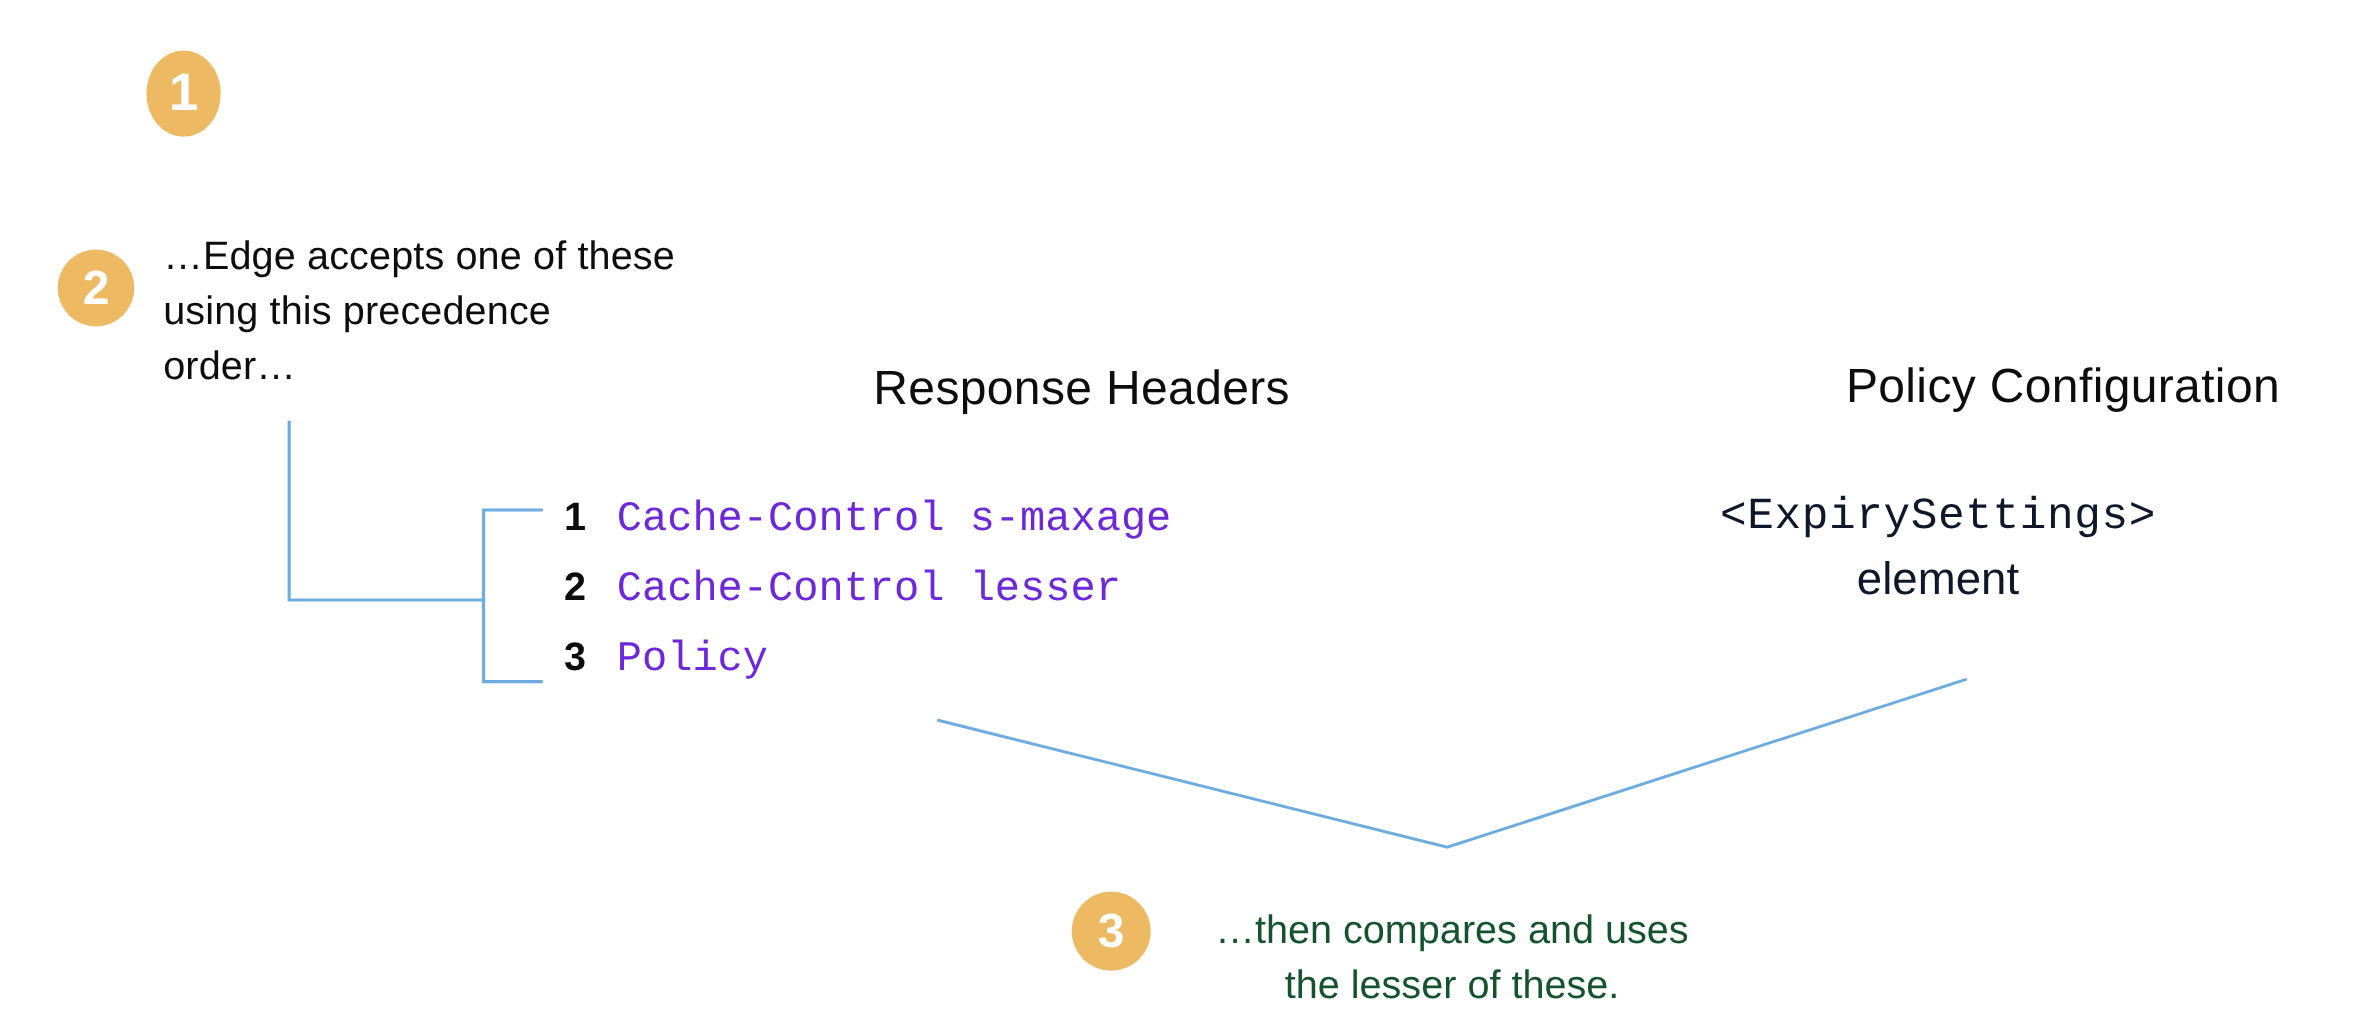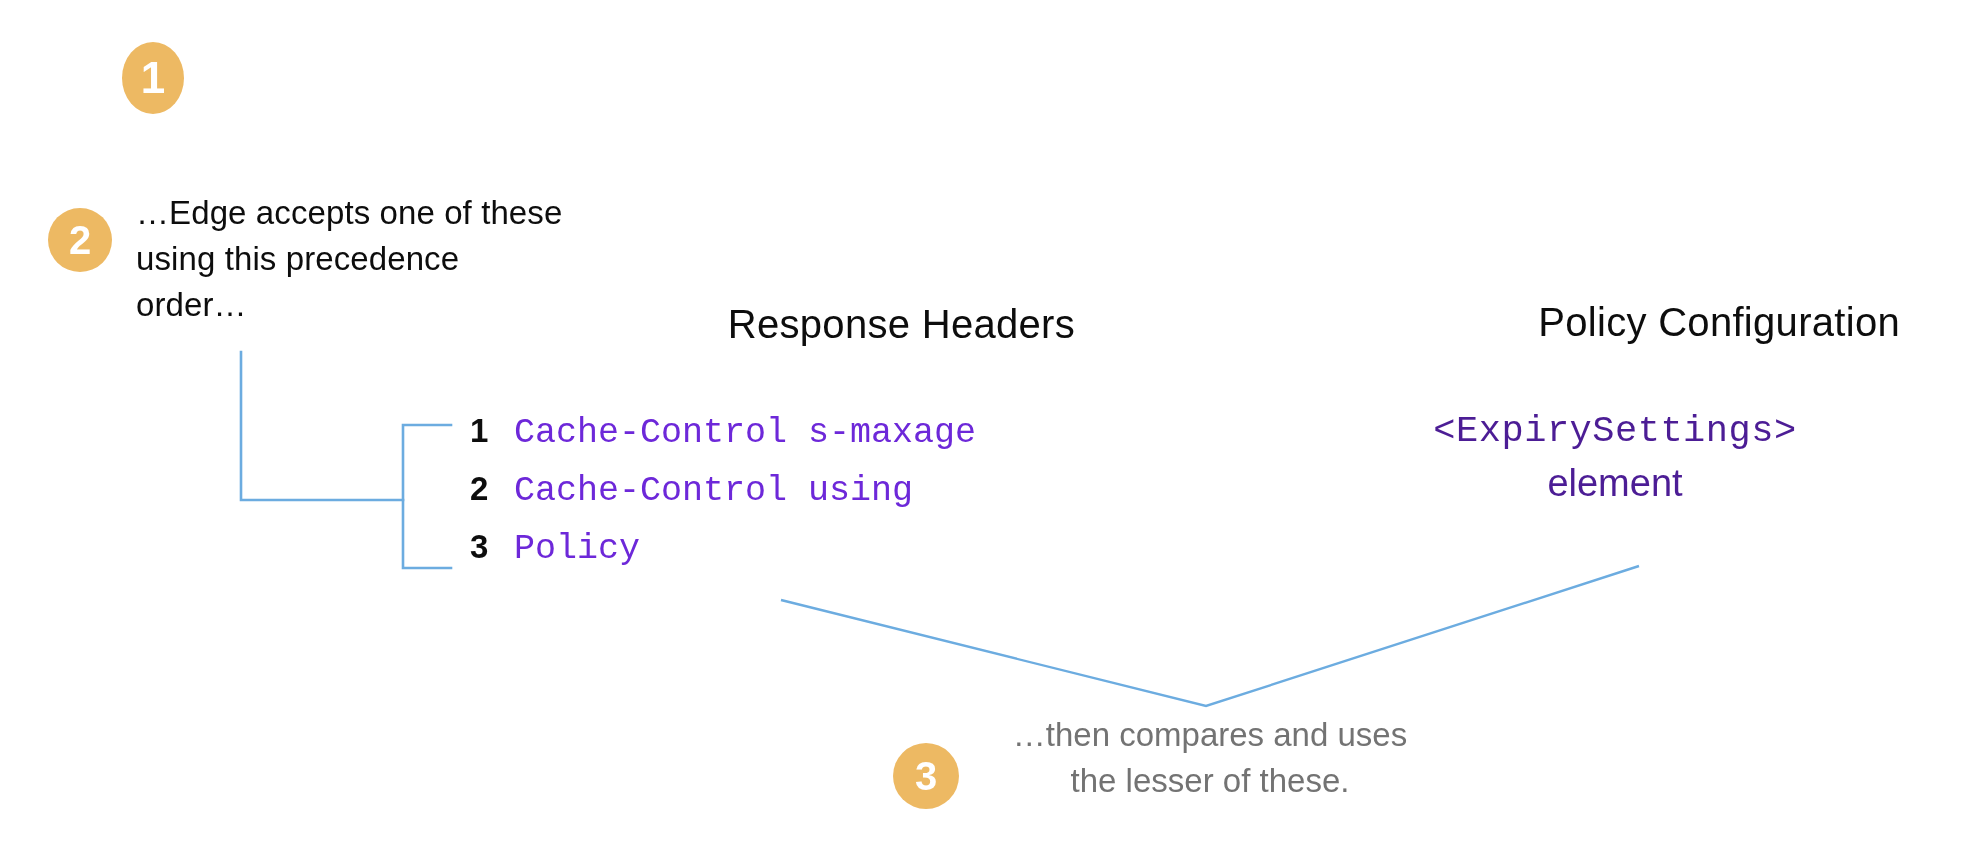--- a/index.html
+++ b/index.html
@@ -116,21 +116,21 @@
     white-space: pre;
   }
 
   
   #policy-element {
     position: absolute;
     left: 1330px;
     top: 410px;
     width: 570px;
     text-align: center;
-    color: #4c1d95;
+    color: #0f172a;
   }
   #policy-element .pe-tag {
     display: block;
     font-family: "Liberation Mono", "DejaVu Sans Mono", monospace;
     font-size: 37px;
     letter-spacing: 0.5px;
   }
   #policy-element .pe-word {
     display: block;
     margin-top: 10px;
@@ -140,27 +140,27 @@
 
   
   #badge-3 {
     left: 893px; top: 743px;
     width: 66px; height: 66px;
     font-size: 40px;
   }
   #step3-text {
     position: absolute;
     left: 975px;
-    top: 712px;
+    top: 752px;
     width: 470px;
     text-align: center;
     font-family: "Liberation Sans", sans-serif;
     font-size: 33px;
     line-height: 46px;
-    color: #737373;
+    color: #14532d;
     white-space: pre-line;
   }
 </style>
 </head>
 <body>
 
 <div id="canvas">
 
   <svg id="connectors" viewBox="0 0 1966 858" width="1966" height="858" xmlns="http://www.w3.org/2000/svg">
 
@@ -184,21 +184,21 @@
 
   <div class="col-heading" id="heading-policy">Policy Configuration</div>
 
   <div id="precedence-list">
     <div class="pl-row">
       <span class="pl-num">1</span>
       <span class="pl-name">Cache-Control s-maxage</span>
     </div>
     <div class="pl-row">
       <span class="pl-num">2</span>
-      <span class="pl-name">Cache-Control using</span>
+      <span class="pl-name">Cache-Control lesser</span>
     </div>
     <div class="pl-row">
       <span class="pl-num">3</span>
       <span class="pl-name">Policy</span>
     </div>
   </div>
 
   <div id="policy-element">
     <span class="pe-tag">&lt;ExpirySettings&gt;</span>
     <span class="pe-word">element</span>

